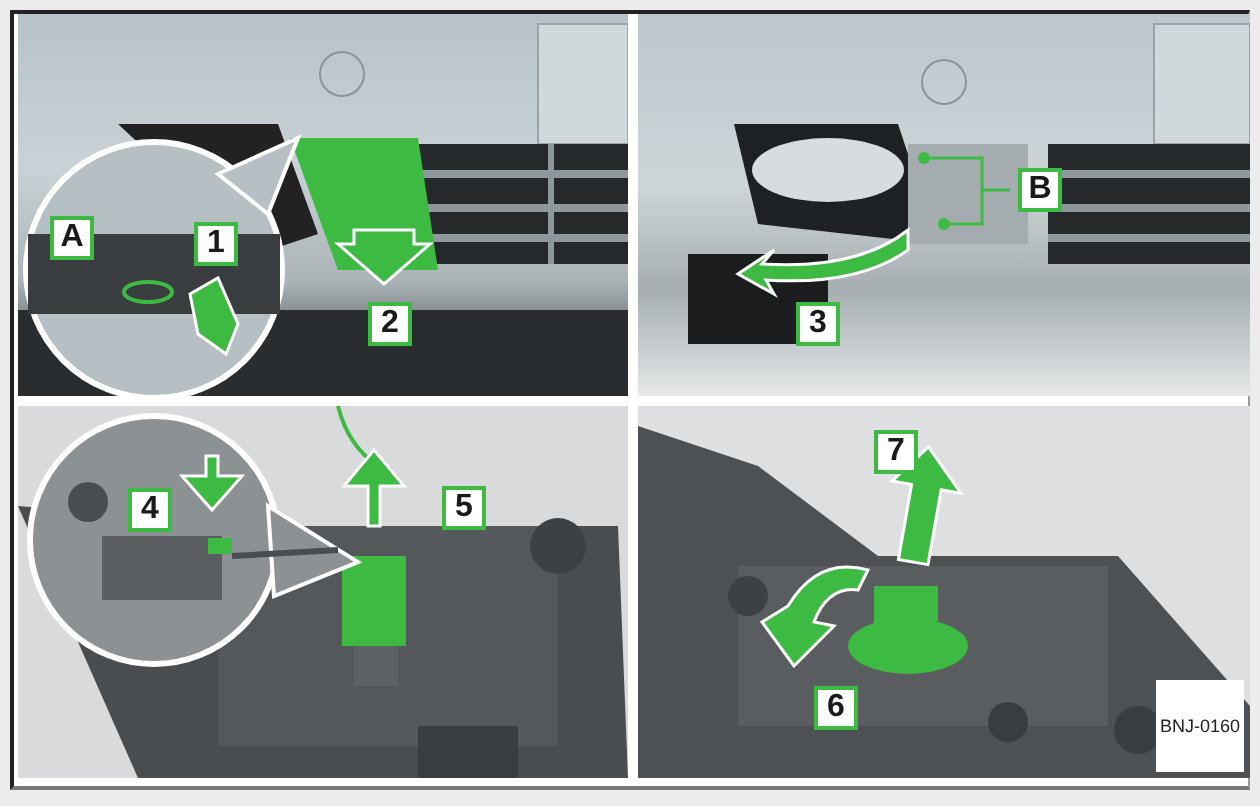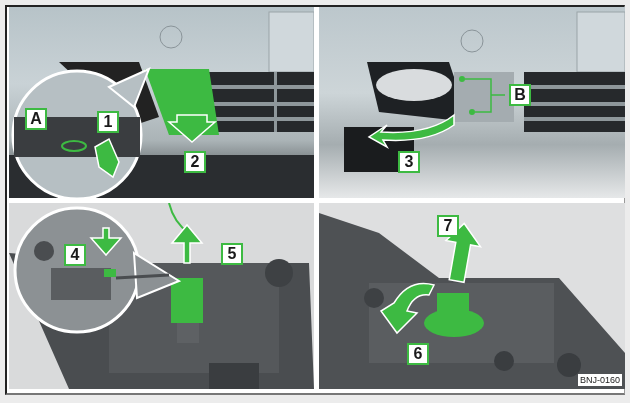--- a/index.html
+++ b/index.html
@@ -5,21 +5,21 @@
   * { box-sizing: border-box; margin: 0; padding: 0; }
   html, body { width: 630px; height: 403px; background: #ececec; overflow: hidden; }
   body { position: relative; font-family: "Liberation Sans", sans-serif; }
   .frame { position: absolute; left: 5px; top: 5px; width: 620px; height: 390px; background: #fff; border-left: 2px solid #222; border-top: 2px solid #222; border-right: 1px solid #999; border-bottom: 2px solid #777; }
   .panel { position: absolute; overflow: hidden; }
   .p1 { left: 2px; top: 0px; width: 305px; height: 191px; background: linear-gradient(180deg,#b7c3c8 0%,#c9d2d6 40%,#aab3b6 70%,#2a2d30 100%); }
   .p2 { left: 312px; top: 0px; width: 306px; height: 191px; background: linear-gradient(180deg,#bcc7cc 0%,#cdd5d8 45%,#a5adb0 72%,#e6e8e9 100%); }
   .p3 { left: 2px; top: 196px; width: 305px; height: 186px; background: #d9dadb; }
   .p4 { left: 312px; top: 196px; width: 306px; height: 186px; background: #dedfe0; }
   .label { position: absolute; background: #fff; border: 2px solid #3dba42; color: #1a1a1a; font-weight: bold; font-size: 16px; line-height: 18px; text-align: center; width: 22px; height: 22px; }
-  .code { position: absolute; right: 3px; bottom: 3px; background: #fff; font-size: 9px; padding: 1px 2px; color: #222; font-family: "Liberation Sans", sans-serif; }
+  .code { position: absolute; right: 3px; bottom: 3px; background: #fff; font-size: 9px; padding: 18px 2px; color: #222; font-family: "Liberation Sans", sans-serif; }
   svg { position: absolute; left: 0; top: 0; }
 </style>
 </head>
 <body>
 
 <div class="frame">
 
   <div class="panel p1">
     <svg width="305" height="191">
       <rect x="260" y="5" width="45" height="60" fill="#d0d8dc" stroke="#9aa4a8"></rect>

